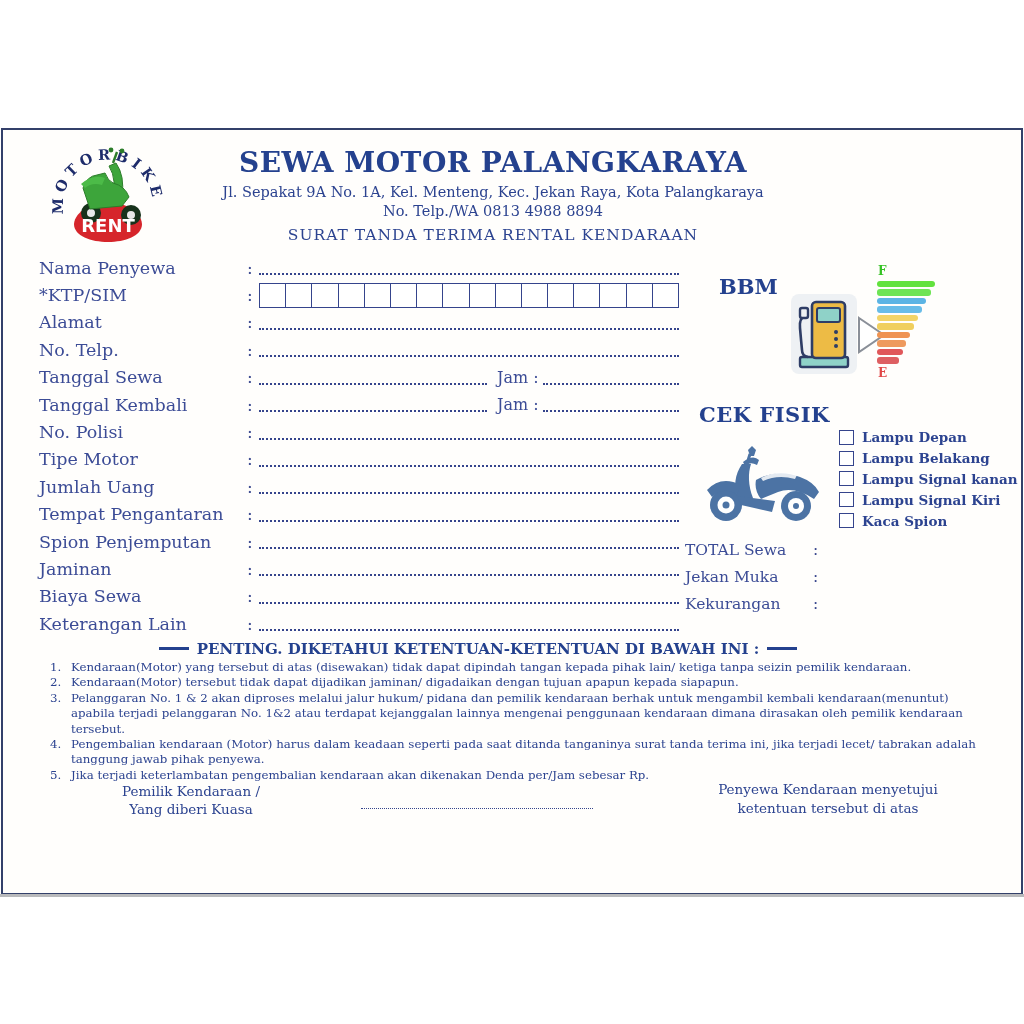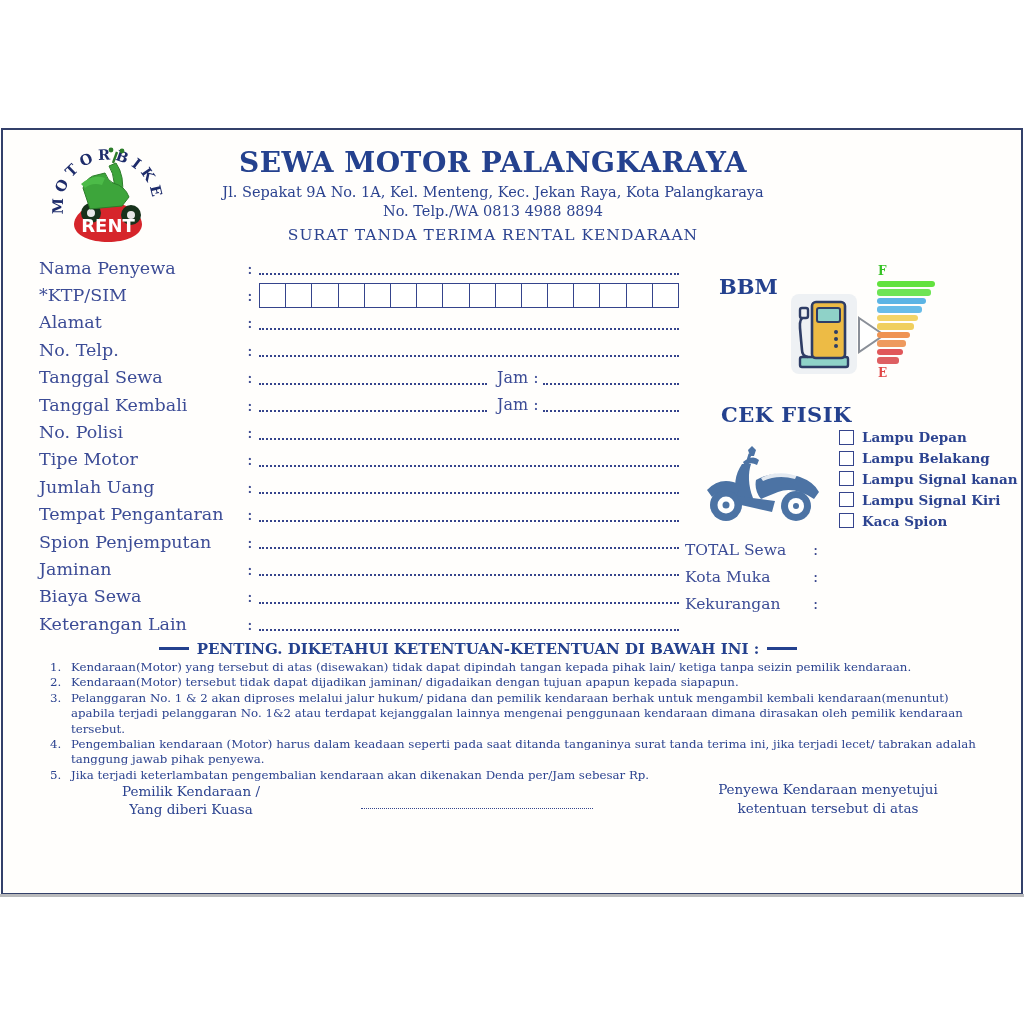--- a/index.html
+++ b/index.html
@@ -36,21 +36,21 @@
 
   
   .bbm-label{position:absolute;left:716px;top:144px;font-size:21px;font-weight:bold;color:#24418e;}
   .pump{position:absolute;left:788px;top:164px;}
   .tri{position:absolute;left:854px;top:186px;}
   .gauge{position:absolute;left:874px;top:134px;width:80px;}
   .gauge .gf{font-size:12px;font-weight:bold;color:#35c223;margin:0 0 3px 1px;}
   .gauge .ge{font-size:12px;font-weight:bold;color:#e04848;margin:2px 0 0 1px;}
   .gauge .gbar{height:6.4px;border-radius:3px;margin-bottom:2.1px;}
 
-  .cek-title{position:absolute;left:718px;top:272px;font-size:21px;font-weight:bold;color:#24418e;letter-spacing:.5px;}
+  .cek-title{position:absolute;left:696px;top:272px;font-size:21px;font-weight:bold;color:#24418e;letter-spacing:.5px;}
   .scooter{position:absolute;left:696px;top:310px;}
   .chklist{position:absolute;left:836px;top:297px;}
   .chk-row{display:flex;align-items:center;height:20.8px;}
   .chk-box{width:13px;height:13px;border:1.6px solid #35448c;background:#fff;flex:none;margin-right:8px;}
   .chk-lbl{font-size:13.5px;font-weight:bold;color:#2c4390;white-space:nowrap;}
 
   .totals{position:absolute;left:682px;top:406px;width:320px;}
   .trow{display:flex;align-items:center;height:27px;}
   .trow .tlbl{width:128px;font-size:15.5px;color:#3c4c96;flex:none;}
   .trow .tcolon{font-size:15.5px;color:#35448c;}
@@ -276,21 +276,21 @@
       </div>
     </div>
 
   <div class="totals" id="totals">
       <div class="trow">
         <span class="tlbl">TOTAL Sewa</span>
         <span class="tcolon">:</span>
         <span class="tval"></span>
       </div>
       <div class="trow">
-        <span class="tlbl">Kota Muka</span>
+        <span class="tlbl">Jekan Muka</span>
         <span class="tcolon">:</span>
         <span class="tval"></span>
       </div>
       <div class="trow">
         <span class="tlbl">Kekurangan</span>
         <span class="tcolon">:</span>
         <span class="tval"></span>
       </div>
     </div>
 

